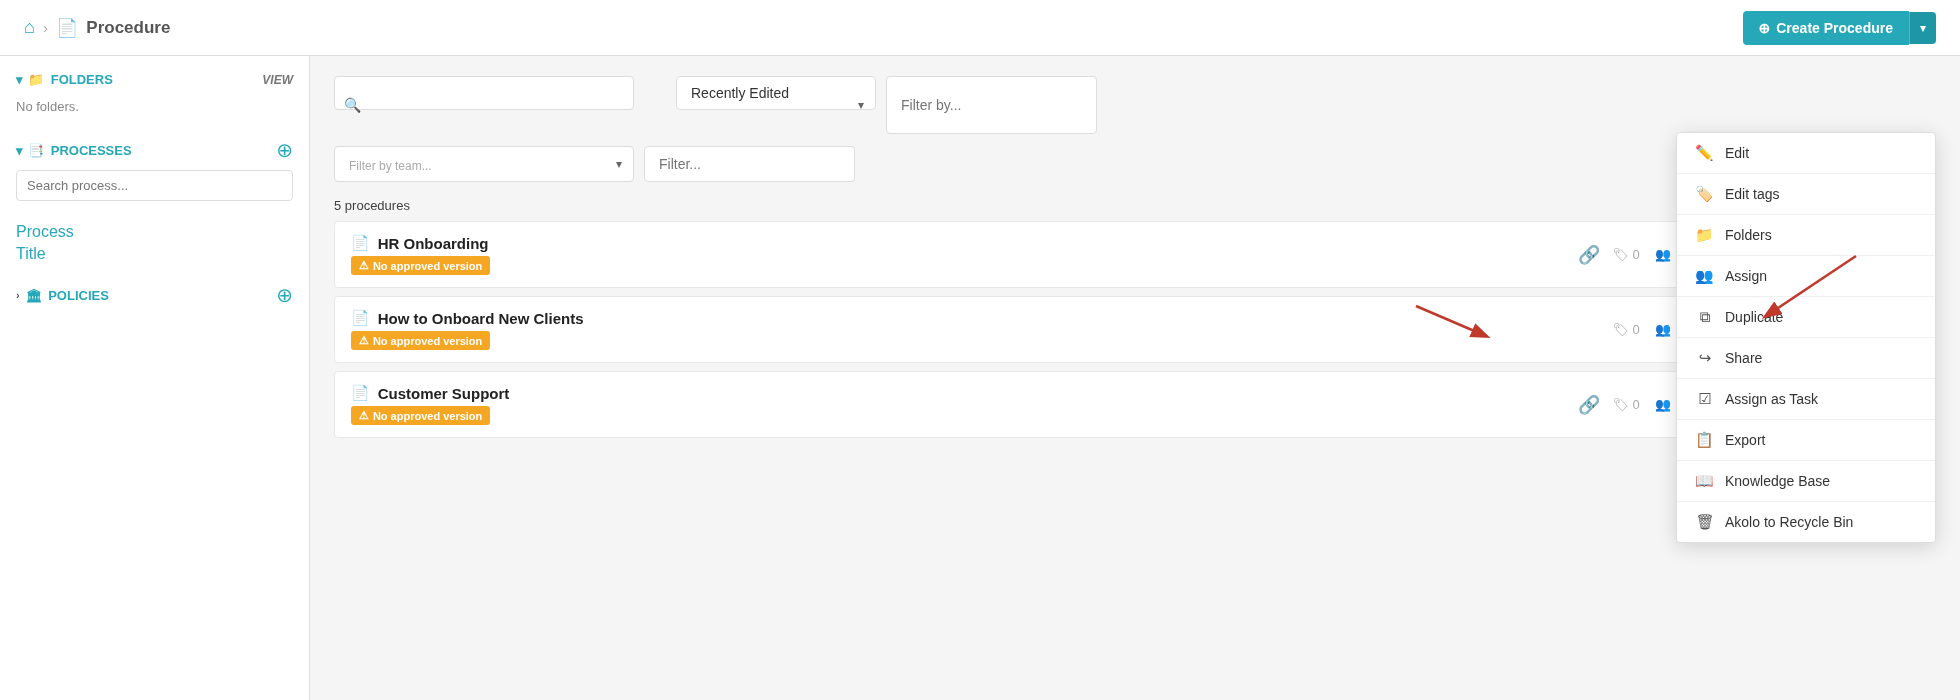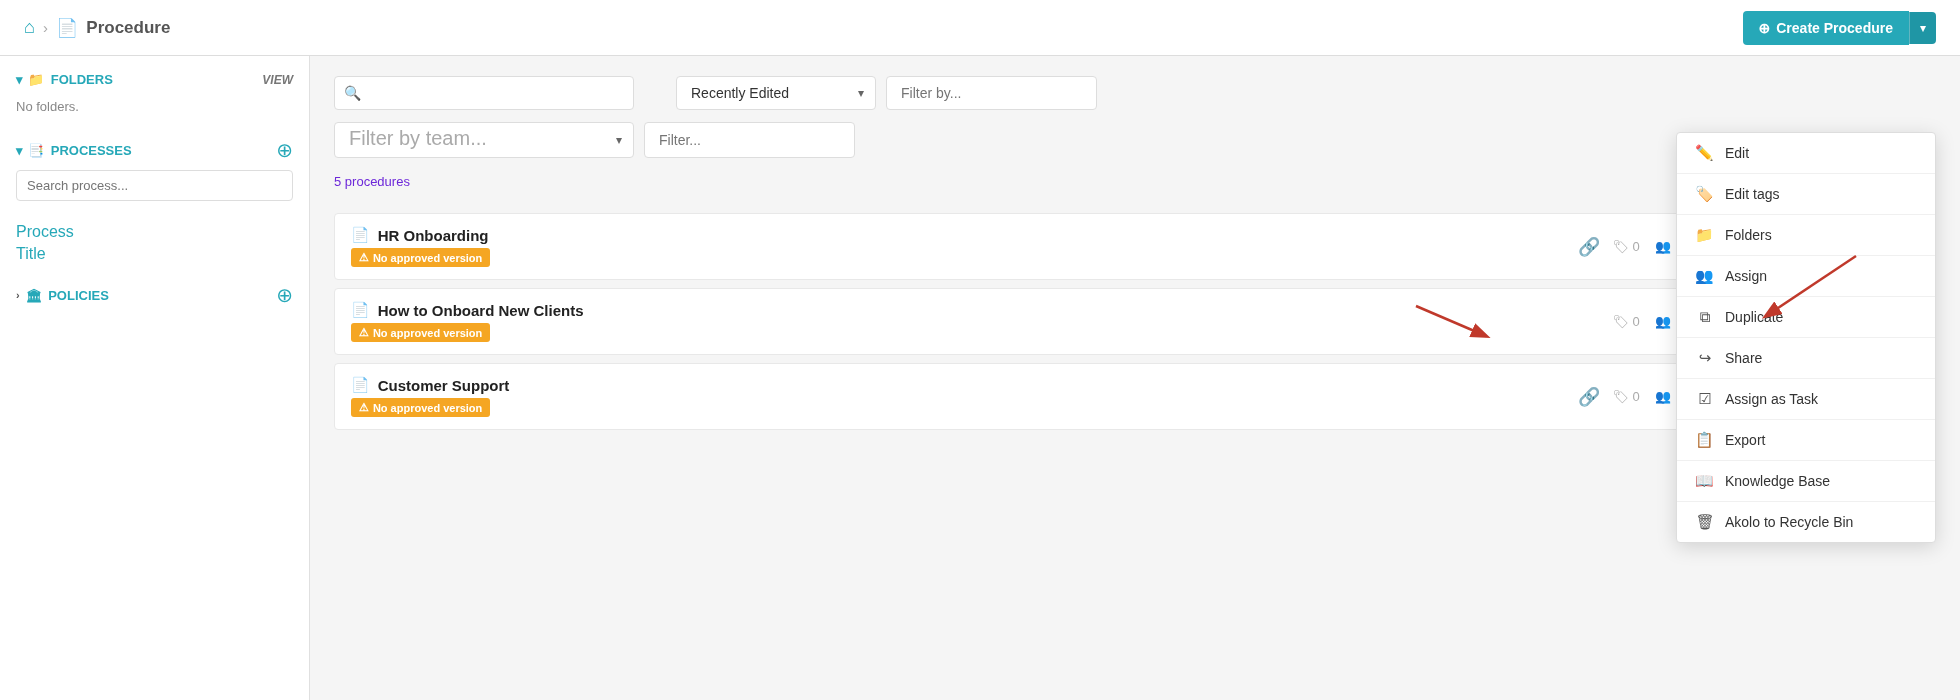--- a/index.html
+++ b/index.html
@@ -196,21 +196,21 @@
       right: 12px;
       top: 50%;
       transform: translateY(-50%);
       color: #666;
       pointer-events: none;
       font-size: 12px;
     }
     .filter-by-input {
       border: 1px solid #ddd;
       border-radius: 4px;
-      padding: 8px 14px;
+      padding: 20px 14px;
       font-size: 14px;
       color: #999;
       background: #fff;
       outline: none;
       min-width: 200px;
     }
 
     .filters-row2 {
       display: flex;
       gap: 10px;
@@ -226,44 +226,44 @@
       right: 12px;
       top: 50%;
       transform: translateY(-50%);
       color: #666;
       pointer-events: none;
       font-size: 12px;
     }
     .team-filter {
       border: 1px solid #ddd;
       border-radius: 4px;
-      padding: 4px 36px 8px 14px;
-      font-size: 20px;
+      padding: 12px 36px 8px 14px;
+      font-size: 12px;
       color: #aaa;
       background: #fff;
       appearance: none;
       outline: none;
       cursor: pointer;
       min-width: 300px;
     }
     .filter-input2 {
       border: 1px solid #ddd;
       border-radius: 4px;
       padding: 8px 14px;
       font-size: 14px;
       color: #999;
       background: #fff;
       outline: none;
       min-width: 200px;
     }
 
     .procedures-count {
       font-size: 13px;
-      color: #6d28d9;
-      margin-bottom: 24px;
+      color: #404040;
+      margin-bottom: 8px;
     }
 
     
     .procedure-row {
       display: flex;
       align-items: center;
       background: #fff;
       border: 1px solid #e8e8e8;
       border-radius: 4px;
       padding: 12px 16px;

